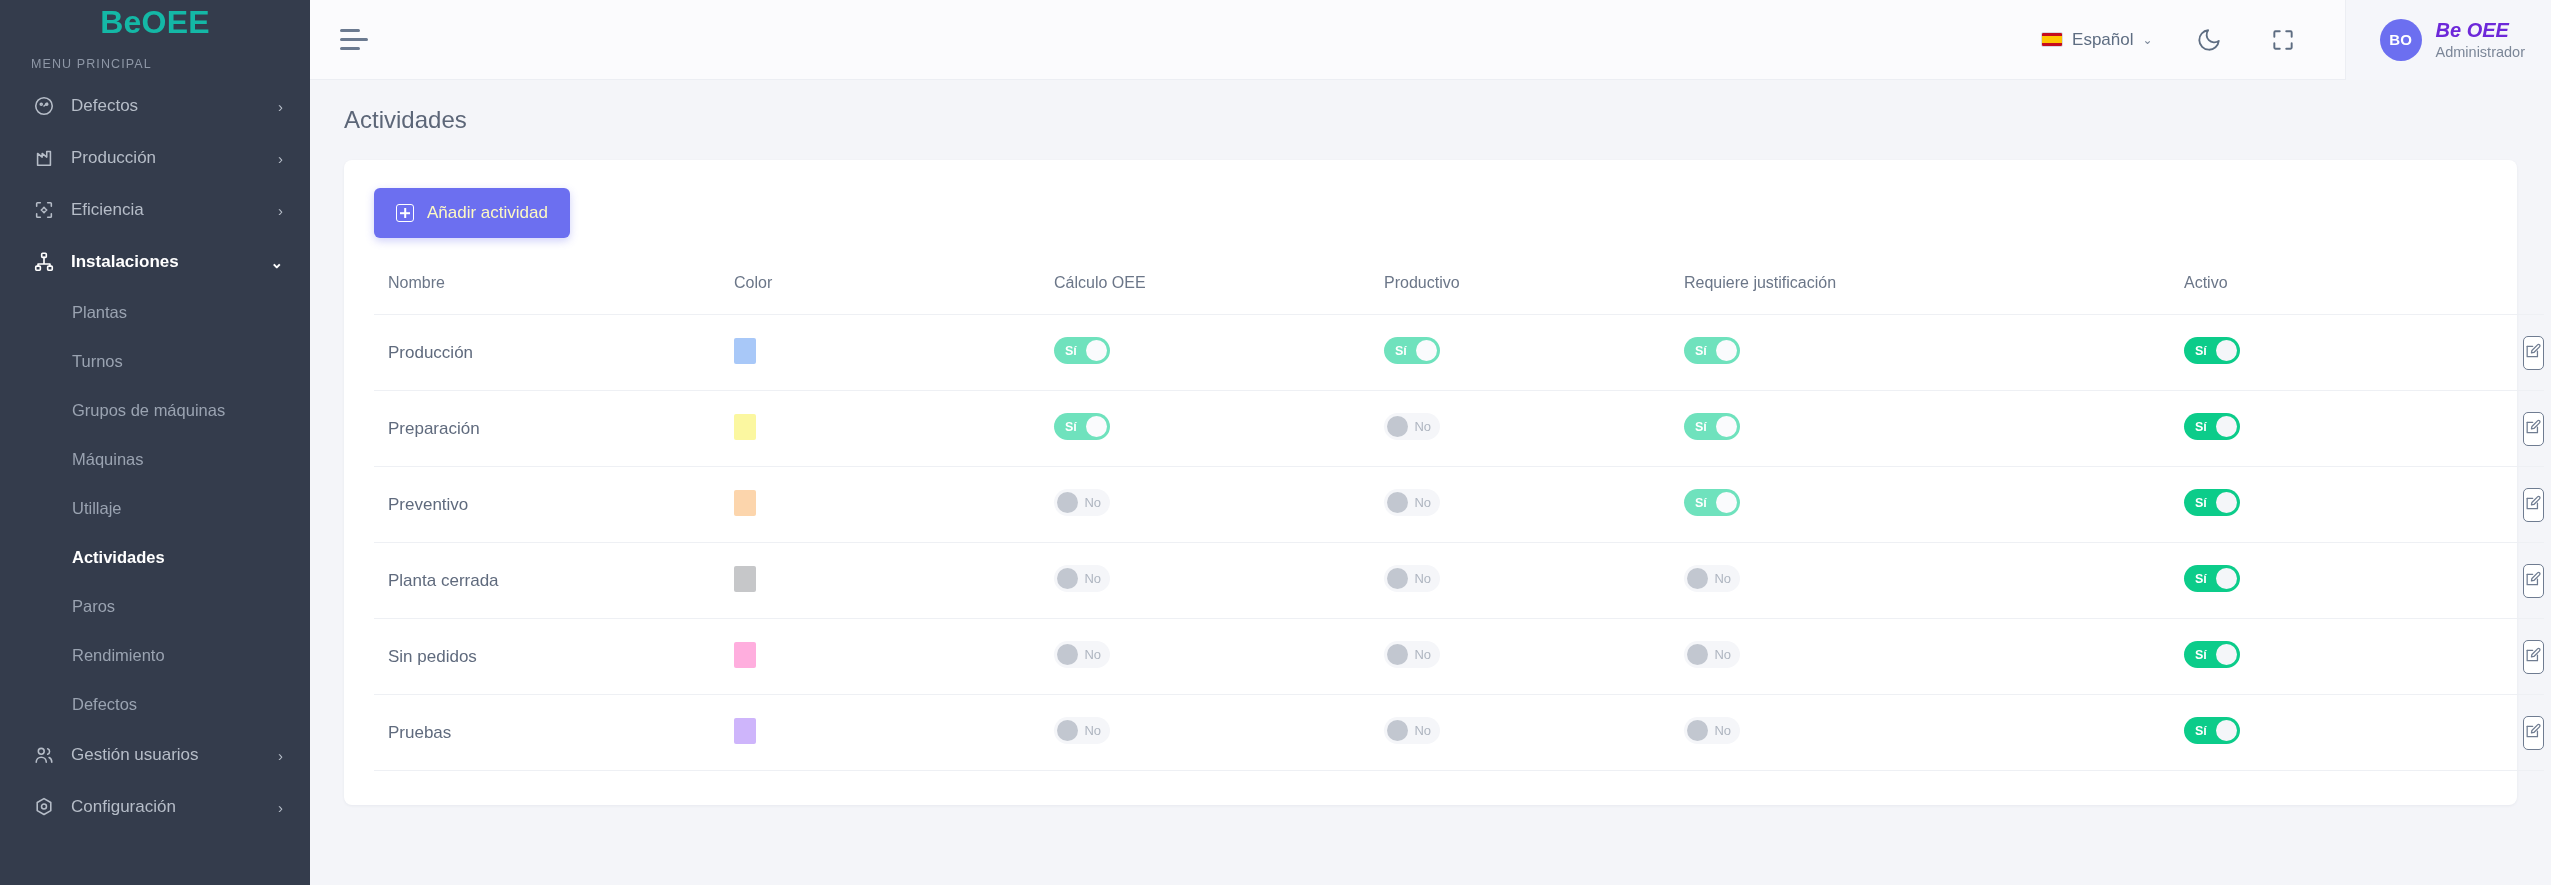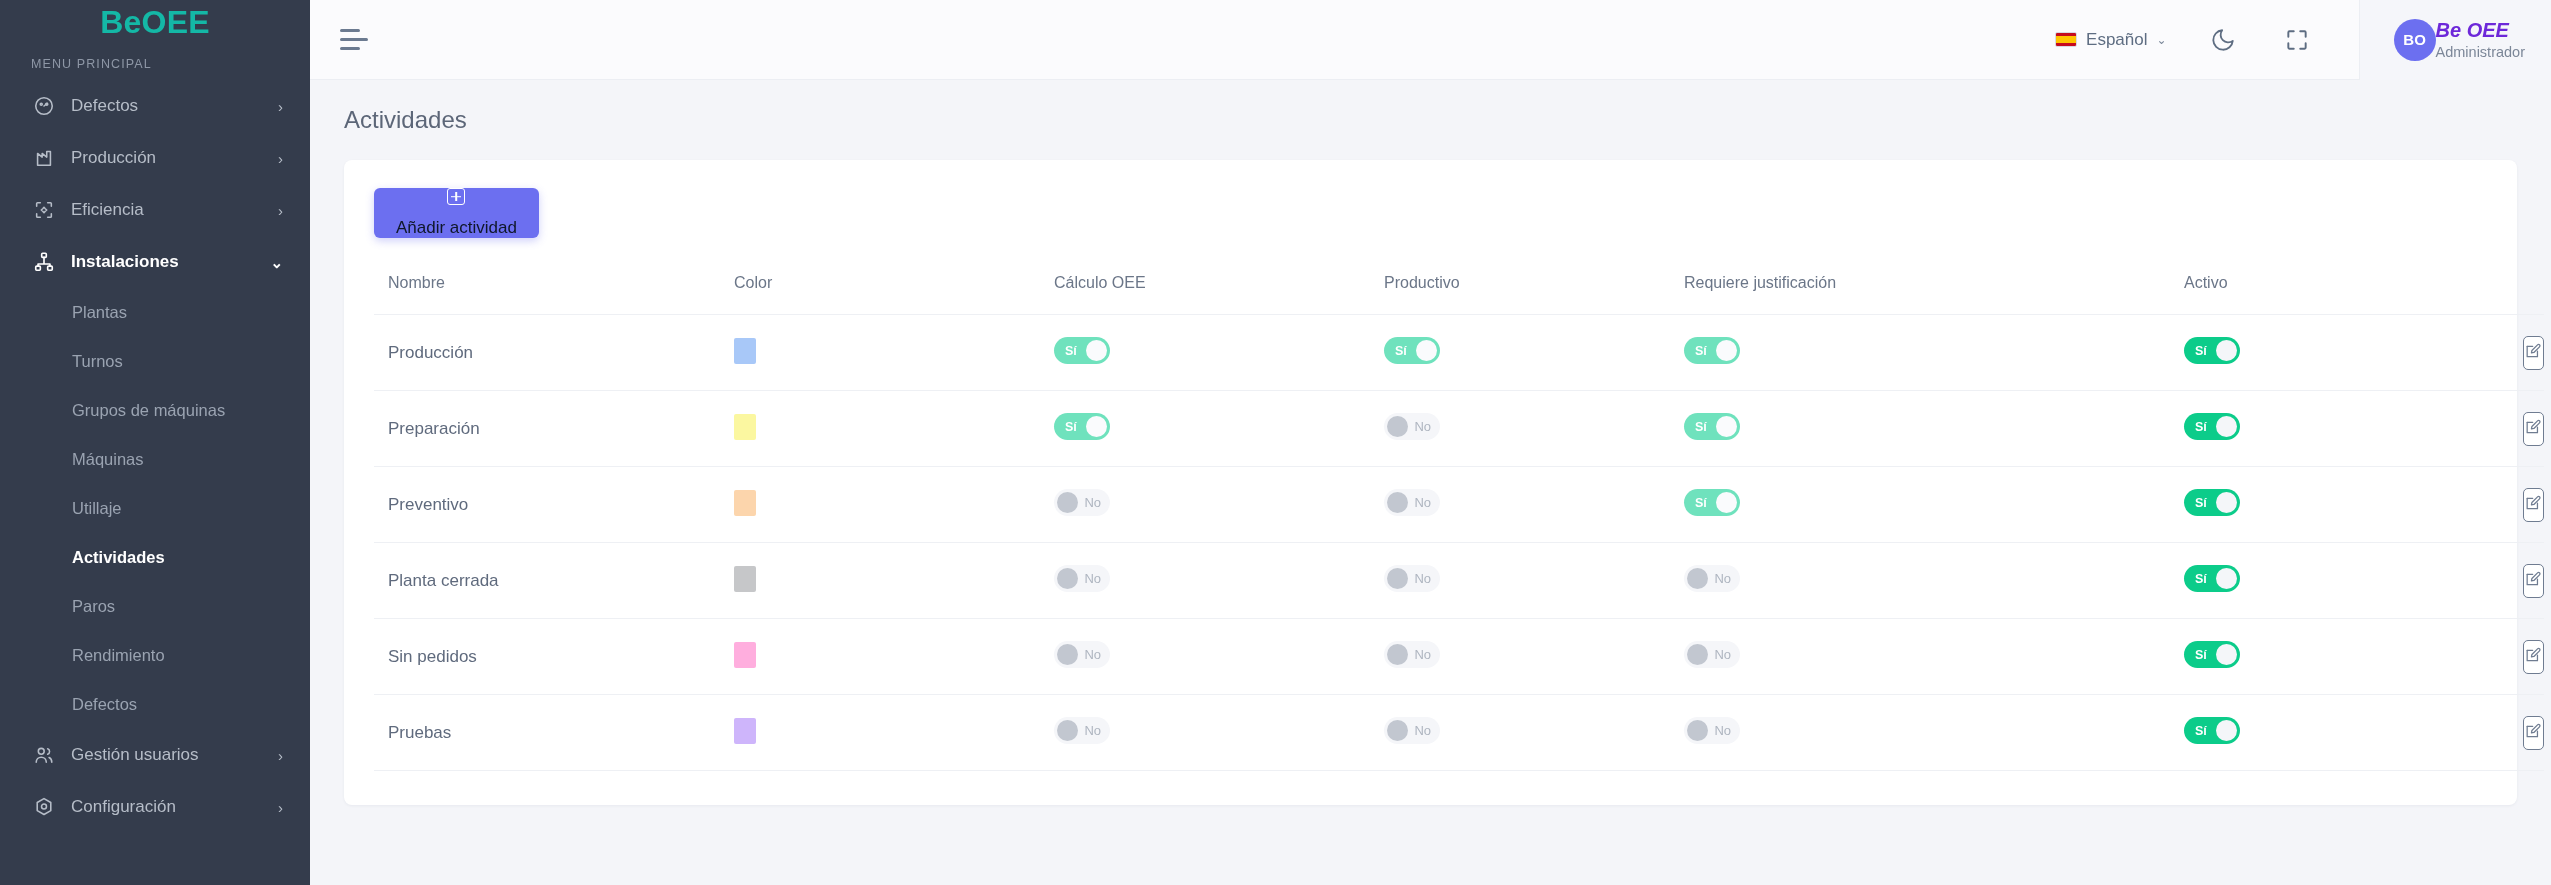--- a/index.html
+++ b/index.html
@@ -72,45 +72,44 @@
   .hamb span:nth-child(3){ width:20px; }
   .topbar-right { margin-left:auto; display:flex; align-items:center; height:80px; }
   .lang { display:flex; align-items:center; gap:9px; color:#5e6d82; font-size:17px; cursor:pointer; padding: 0 10px; }
   .flag { width:22px; height:15px; border-radius:2px; overflow:hidden; display:flex; flex-direction:column; border:1px solid #d8dbe2;}
   .flag i { display:block; }
   .flag i:nth-child(1){ background:#c60b1e; height:25%; }
   .flag i:nth-child(2){ background:#ffc400; height:50%; }
   .flag i:nth-child(3){ background:#c60b1e; height:25%; }
   .caret { font-size:12px; color:#7a8799; }
   .ticon { width:56px; height:56px; display:flex; align-items:center; justify-content:center; cursor:pointer; color:#5e6d82; margin-left:18px;}
-  .userbox { display:flex; align-items:center; height:80px; padding: 0 26px 0 34px; margin-left:34px; background:#f5f6fa; border-left:1px solid #eceef3;}
+  .userbox { display:flex; align-items:center; gap:14px; height:80px; padding: 0 26px 0 34px; margin-left:34px; background:#f5f6fa; border-left:1px solid #eceef3;}
   .avatar { width:42px; height:42px; border-radius:50%; background:#6c6ff0; color:#fff; display:flex; align-items:center; justify-content:center; font-size:15px; font-weight:700; }
   .uname { color:#6d28d9; font-size:20px; font-weight:700; line-height:1.25;font-style:italic; }
   .urole { color:#7c8798; font-size:14.5px; line-height:1.3; }
 
   .page-head { padding: 26px 34px 0 34px; }
   .page-title { font-size: 24px; color:#5c6678; font-weight:400; }
 
   .card {
     margin: 26px 34px 0 34px;
     background:#ffffff;
     border-radius: 8px;
     box-shadow: 0 1px 3px rgba(40,50,80,.06);
     padding: 28px 30px 34px 30px;
     flex: 0 0 auto;
   }
   .add-btn {
     display:inline-flex; align-items:center; gap:13px;
-    background:#6c6ff0; color:#0f172a;
+    background:#6c6ff0; color:#fef9c3;
     border:none; border-radius:6px;
     height: 50px; padding: 0 22px;
     font-size:17px; font-family:inherit;
     cursor:pointer;
     box-shadow: 0 3px 8px rgba(108,111,240,.32);
-    flex-direction: column;
   }
   .add-btn .plus-sq {
     width:18px; height:18px; border:1.6px solid #ffffff; border-radius:3px;
     position:relative; display:inline-block;
   }
   .add-btn .plus-sq:before, .add-btn .plus-sq:after{
     content:""; position:absolute; background:#fff;
   }
   .add-btn .plus-sq:before{ left:50%; top:3px; bottom:3px; width:1.6px; transform:translateX(-50%); }
   .add-btn .plus-sq:after{ top:50%; left:3px; right:3px; height:1.6px; transform:translateY(-50%); }

